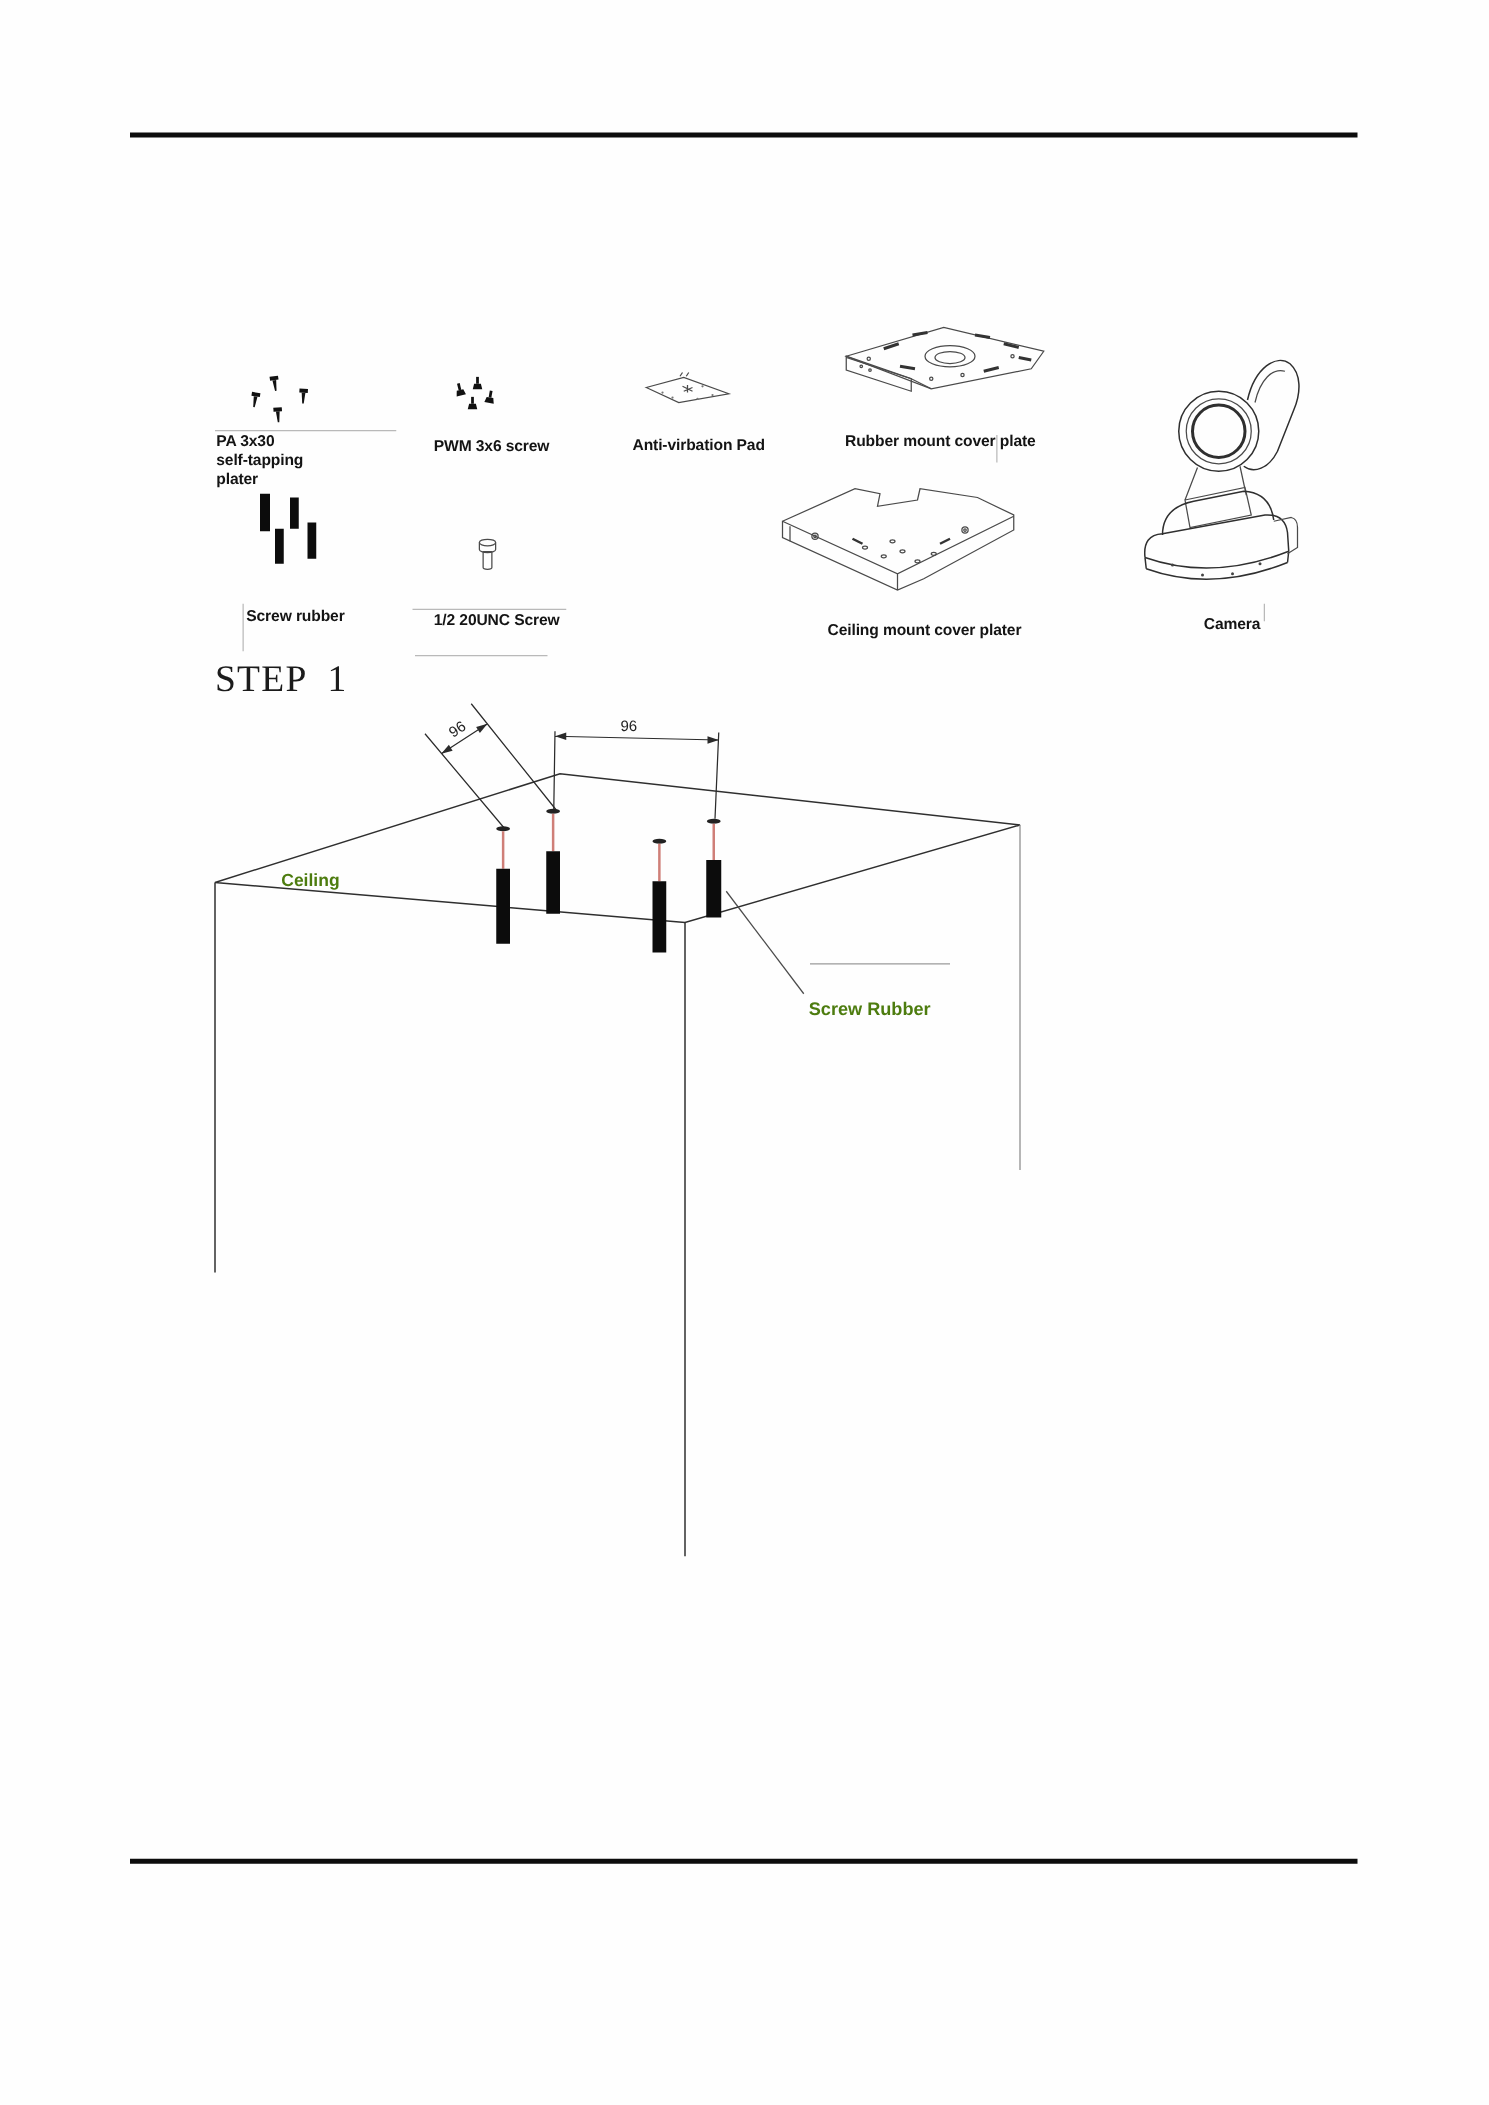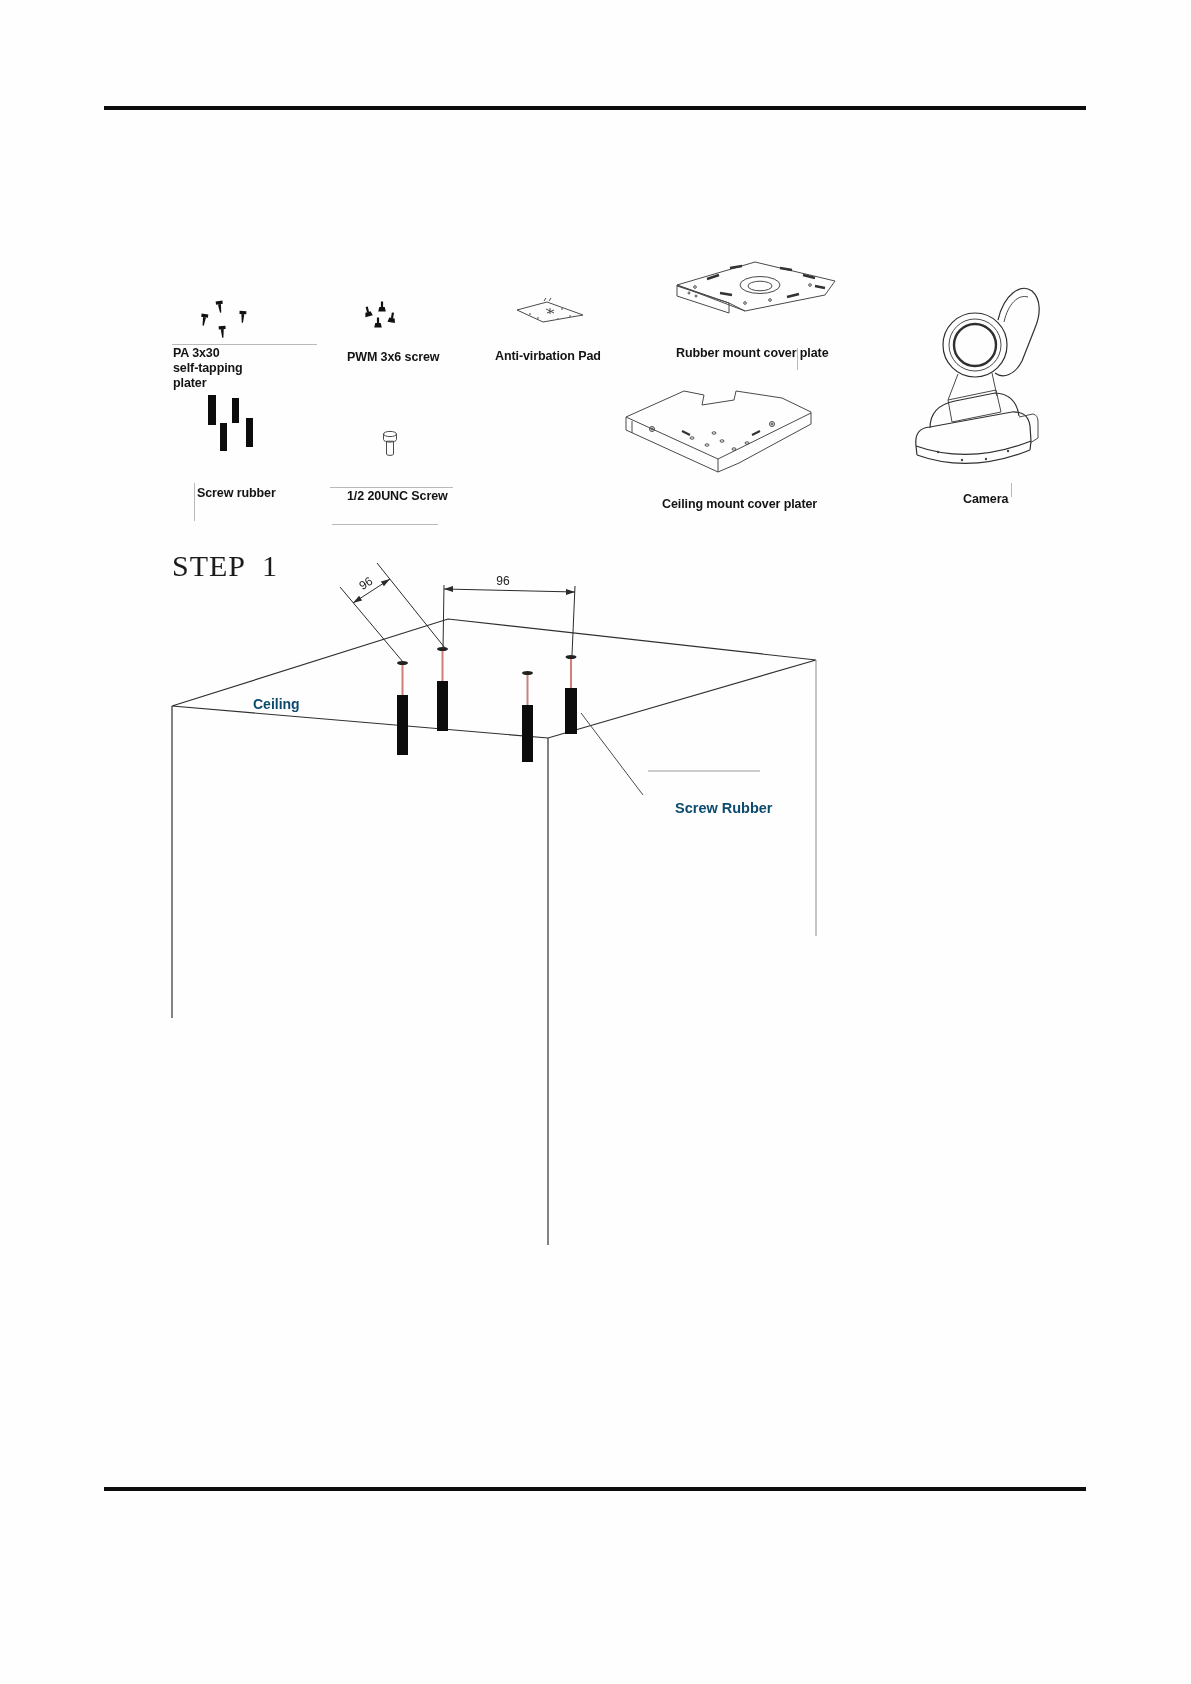--- a/index.html
+++ b/index.html
@@ -12,21 +12,21 @@
   .part-label{
     position:absolute;font-weight:bold;font-size:12.5px;letter-spacing:-0.1px;
     color:#141414;white-space:nowrap;
   }
   .pa-label{width:130px;text-align:left;line-height:15px;white-space:normal;}
   .step-heading{
     position:absolute;font-family:"Liberation Serif", serif;font-size:30px;
     color:#1b1b1b;letter-spacing:1px;white-space:pre;
   }
   .diagram-label{
-    position:absolute;font-weight:bold;font-size:14px;color:#0c4a6e;white-space:nowrap;margin-left:28px;
+    position:absolute;font-weight:bold;font-size:14px;color:#4d7c0f;white-space:nowrap;
   }
   svg{position:absolute;overflow:visible;}
   .ln{stroke:#2f2f2f;stroke-width:1.2;fill:none;}
   .lnthin{stroke:#4a4a4a;stroke-width:1;fill:none;}
   .lngray{stroke:#8a8a8a;stroke-width:1;fill:none;}
   .dark{fill:#0c0c0c;stroke:none;}
   .dim{stroke:#2b2b2b;stroke-width:1;fill:none;}
   .dimtxt{font-family:"Liberation Sans", sans-serif;font-size:12px;fill:#222;}
 </style>
 </head>
@@ -139,35 +139,35 @@
     <circle cx="108" cy="171" r="1.2" fill="#444"></circle>
     <path class="lnthin" d="M119,137 L133,134 Q138,135 138,142 L138,158 L130,163"></path>
   </svg>
 
   <div class="part-label pa-label" style="left:173px;top:346px;">
     <div>PA 3x30</div>
     <div>self-tapping</div>
     <div>plater</div>
   </div>
   <div class="part-label" style="left:347px;top:350px;">PWM 3x6 screw</div>
-  <div class="part-label" style="left:495px;top:349px;">Anti-virbation Pad</div>
+  <div class="part-label" style="left:506px;top:349px;">Anti-virbation Pad</div>
   <div class="part-label" style="left:676px;top:346px;">Rubber mount cover plate</div>
   <div class="part-label" style="left:197px;top:486px;">Screw rubber</div>
   <div class="part-label" style="left:347px;top:489px;">1/2 20UNC Screw</div>
   <div class="part-label" style="left:662px;top:497px;">Ceiling mount cover plater</div>
   <div class="part-label" style="left:943px;top:492px;margin-left:20px;">Camera</div>
 
   <div class="faint" style="left:172px;top:344px;width:145px;height:1px;"></div>
   <div class="faint" style="left:194px;top:483px;width:1px;height:38px;"></div>
   <div class="faint" style="left:330px;top:487px;width:123px;height:1px;"></div>
   <div class="faint" style="left:332px;top:524px;width:106px;height:1px;"></div>
   <div class="faint" style="left:797px;top:348px;width:1px;height:22px;"></div>
   <div class="faint" style="left:1011px;top:483px;width:1px;height:14px;"></div>
 
-  <div class="step-heading" style="left:172px;top:549px;text-align:right;">STEP  1</div>
+  <div class="step-heading" style="left:172px;top:527px;text-align:right;">STEP  1</div>
 
   <svg style="left:130px;top:545px;" width="760" height="710" viewBox="0 0 760 710">
 
     <polygon points="42,161 318,74 686,115 418,193" fill="none" class="ln"></polygon>
 
     <path class="ln" d="M42,161 L42,473"></path>
     <path class="ln" d="M418,193 L418,700"></path>
     <path class="lngray" d="M686,115 L686,391"></path>
 
     <path class="dim" d="M210,42 L273,117 M247,18 L315,103 M223,58 L260,34"></path>

